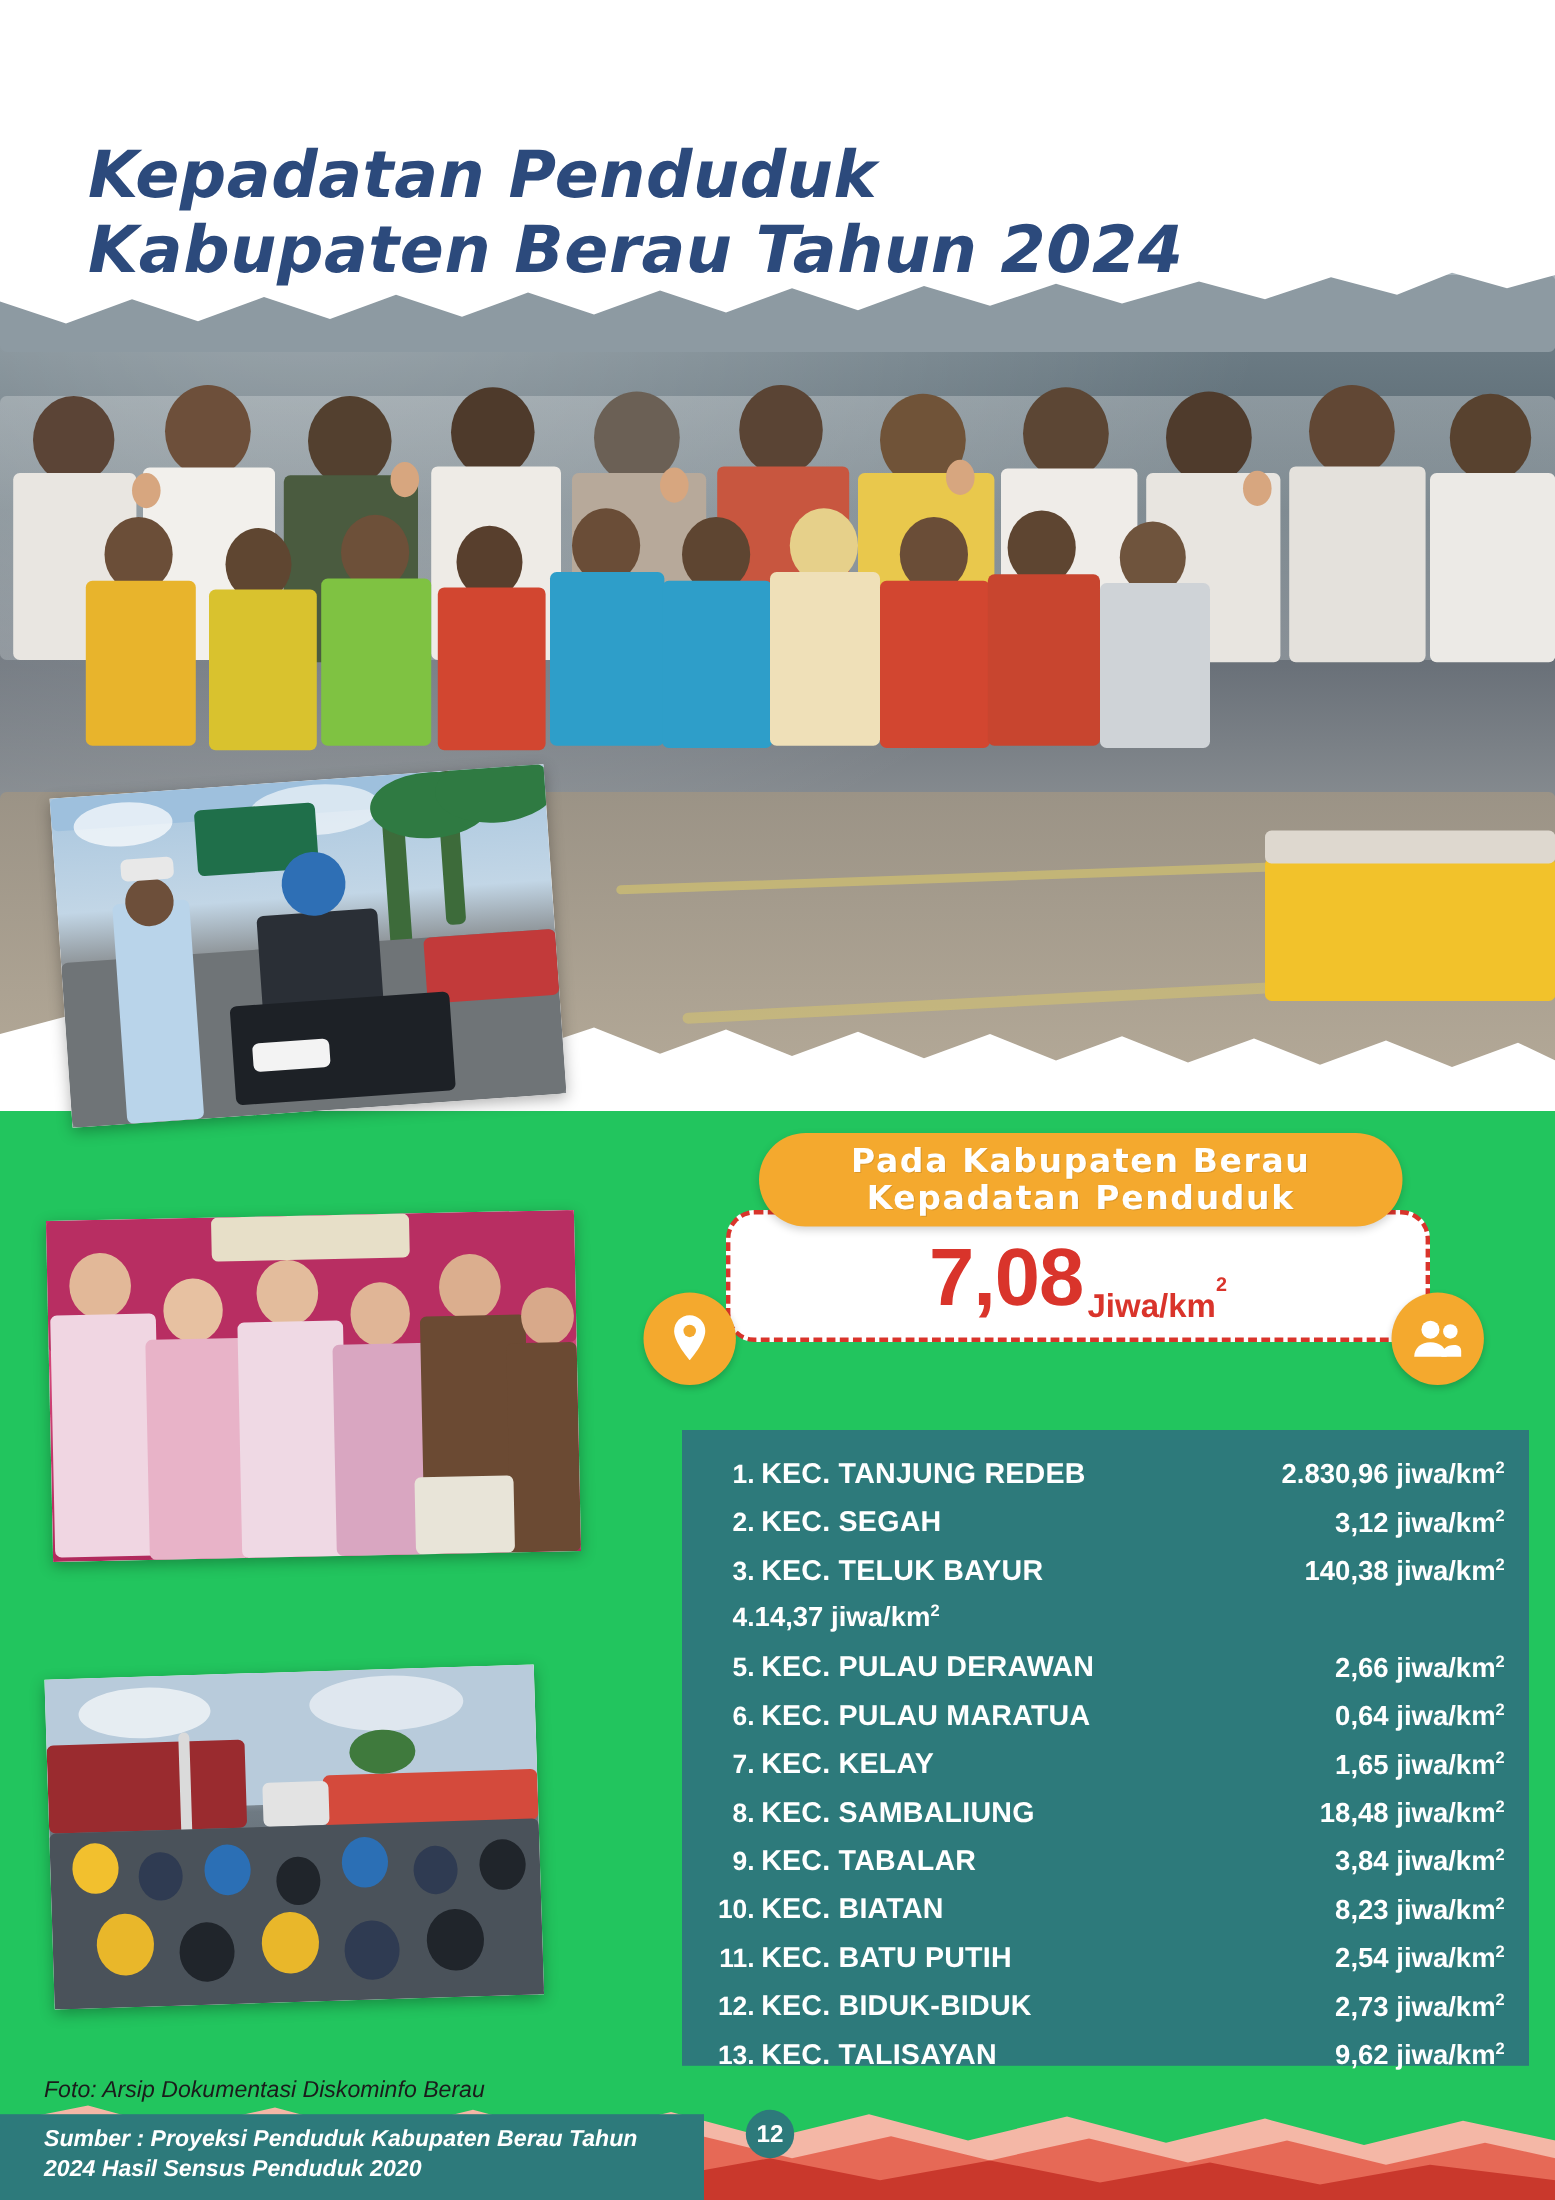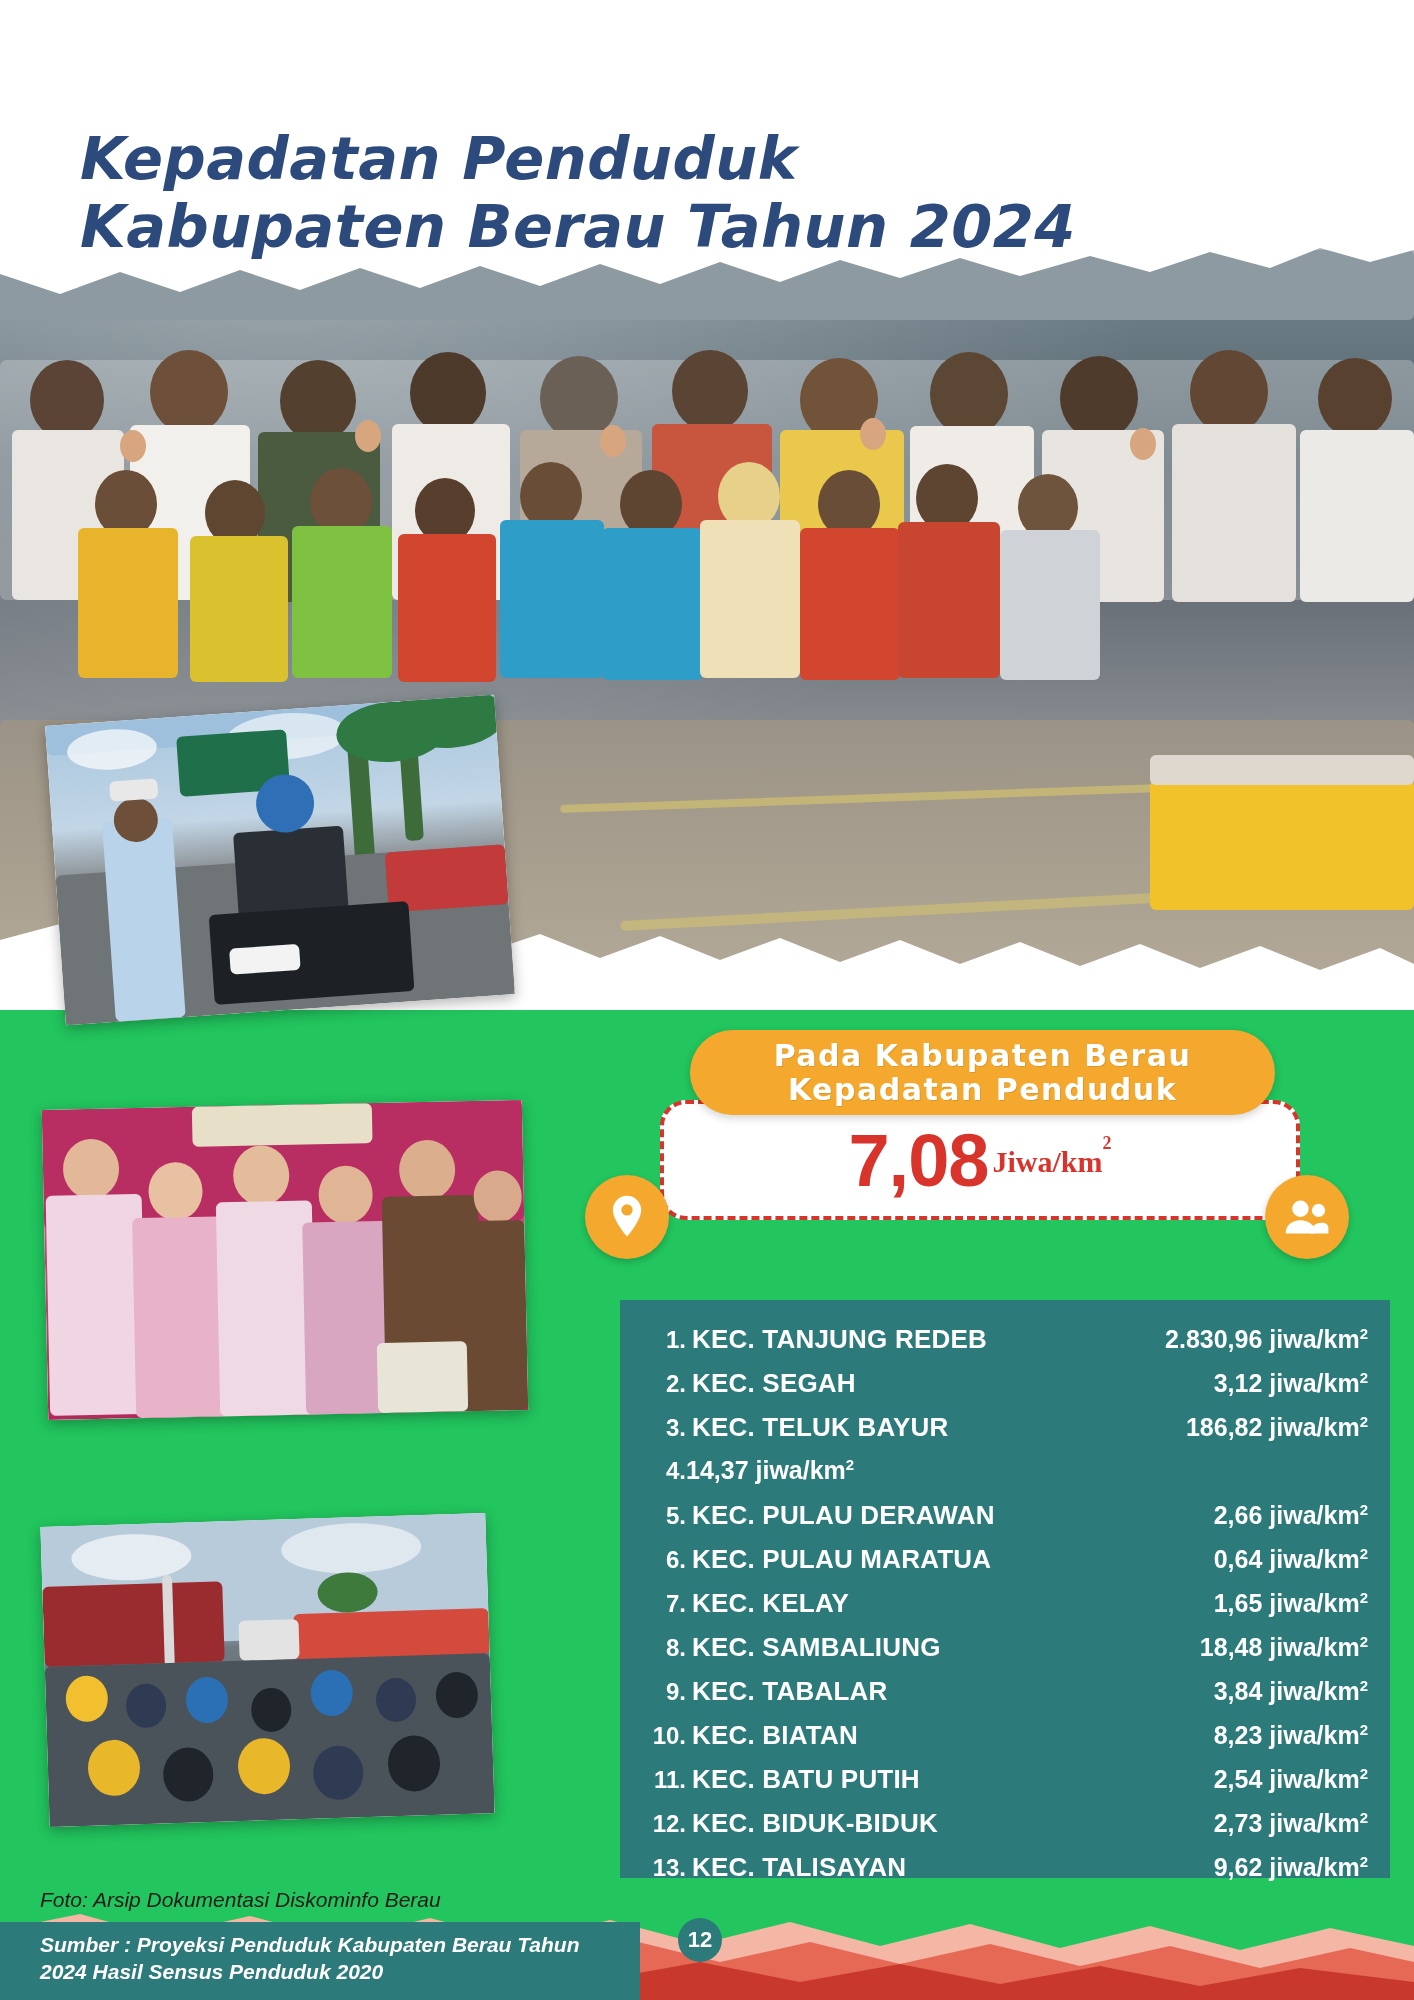--- a/index.html
+++ b/index.html
@@ -102,23 +102,23 @@
     background: #fff;
     z-index: 8;
     display: flex; align-items: center; justify-content: center;
   }
   .bignum {
     font-family: Liberation Sans, sans-serif;
     font-weight: bold; font-size: 74px; color: #d9342b;
     letter-spacing: -1px;
   }
   .unit {
-    font-family: Liberation Serif, serif;
+    font-family: Liberation Sans, sans-serif;
     font-weight: bold; font-size: 30px; color: #d9342b;
-    margin-left: 4px; position: relative; top: 2px;
+    margin-left: 4px; position: relative; top: 27px;
   }
   .unit sup { font-size: 18px; top: -12px; position: relative; }
 
   .circ-icon {
     position: absolute; width: 84px; height: 84px; border-radius: 50%;
     background: #f4a92e; z-index: 11;
     display: flex; align-items: center; justify-content: center;
     box-shadow: 0 3px 7px rgba(0,0,0,0.2);
   }
   .circ-left { top: 1175px; left: 585px; }
@@ -391,21 +391,21 @@
 
     <div class="row">
       <div class="row-num">2.</div>
       <div class="row-name">KEC. SEGAH</div>
       <div class="row-val"><span>3,12 jiwa/km</span><sup>2</sup></div>
     </div>
 
     <div class="row">
       <div class="row-num">3.</div>
       <div class="row-name">KEC. TELUK BAYUR</div>
-      <div class="row-val"><span>186,82 jiwa/km</span><sup>2</sup></div>
+      <div class="row-val"><span>140,38 jiwa/km</span><sup>2</sup></div>
     </div>
 
     <div class="row">
       <div class="row-num">4.</div>
       <div class="row-val"><span>14,37 jiwa/km</span><sup>2</sup></div>
     </div>
 
     <div class="row">
       <div class="row-num">5.</div>
       <div class="row-name">KEC. PULAU DERAWAN</div>

